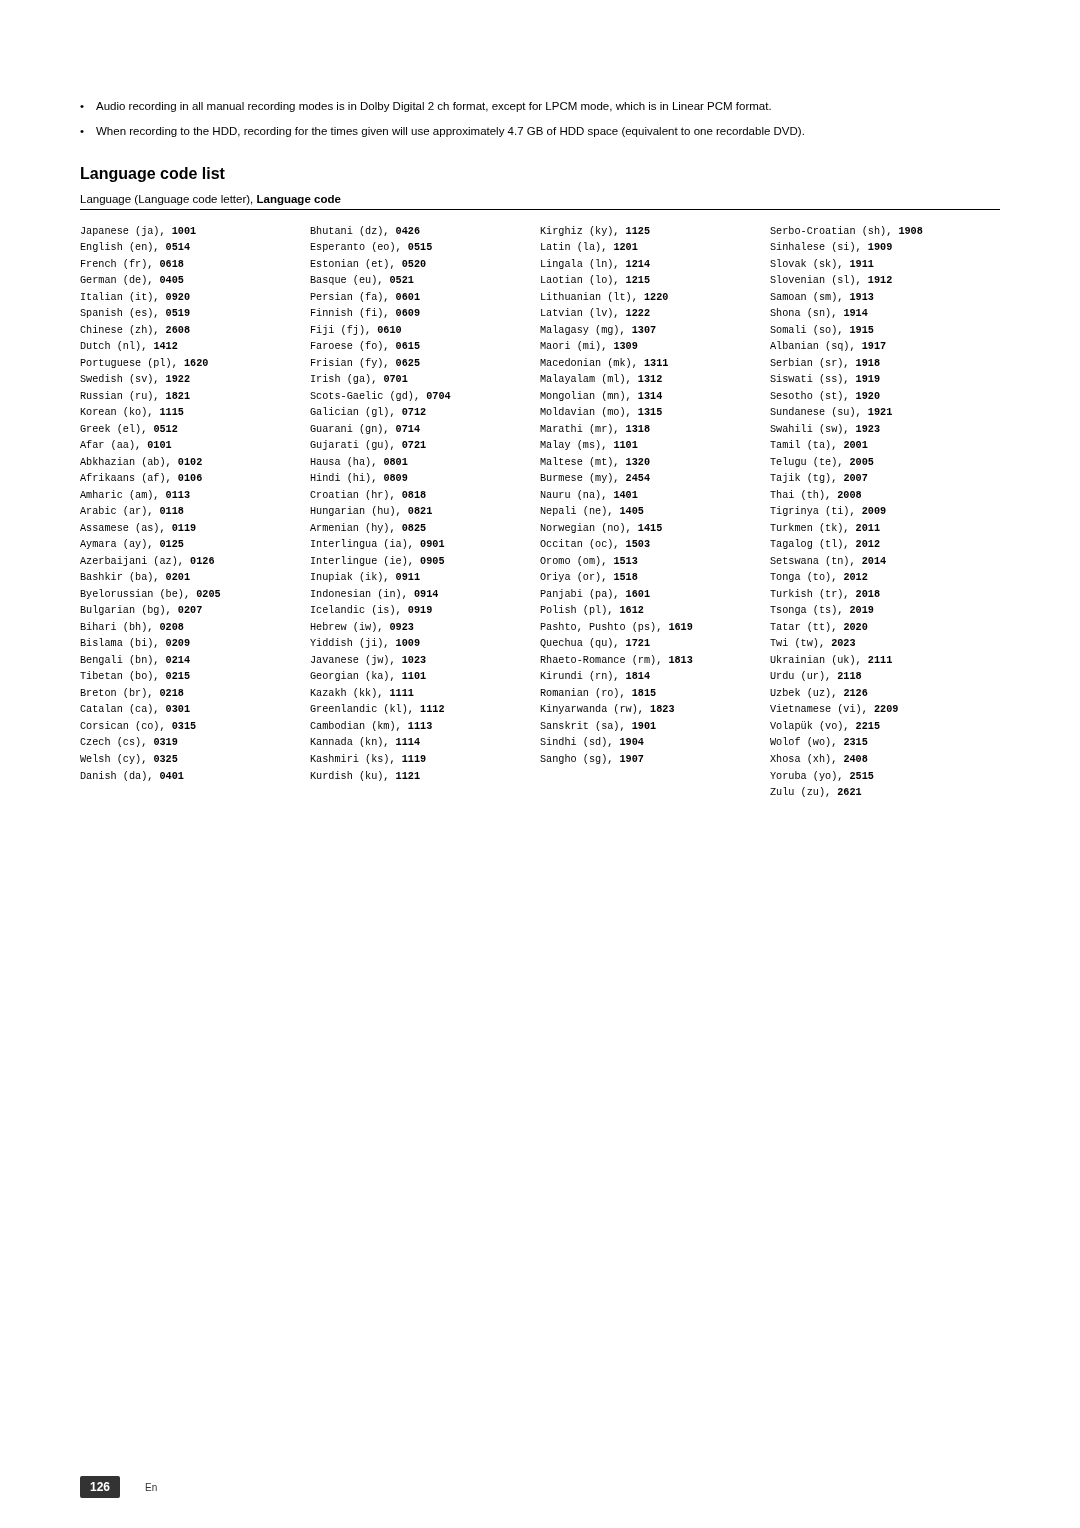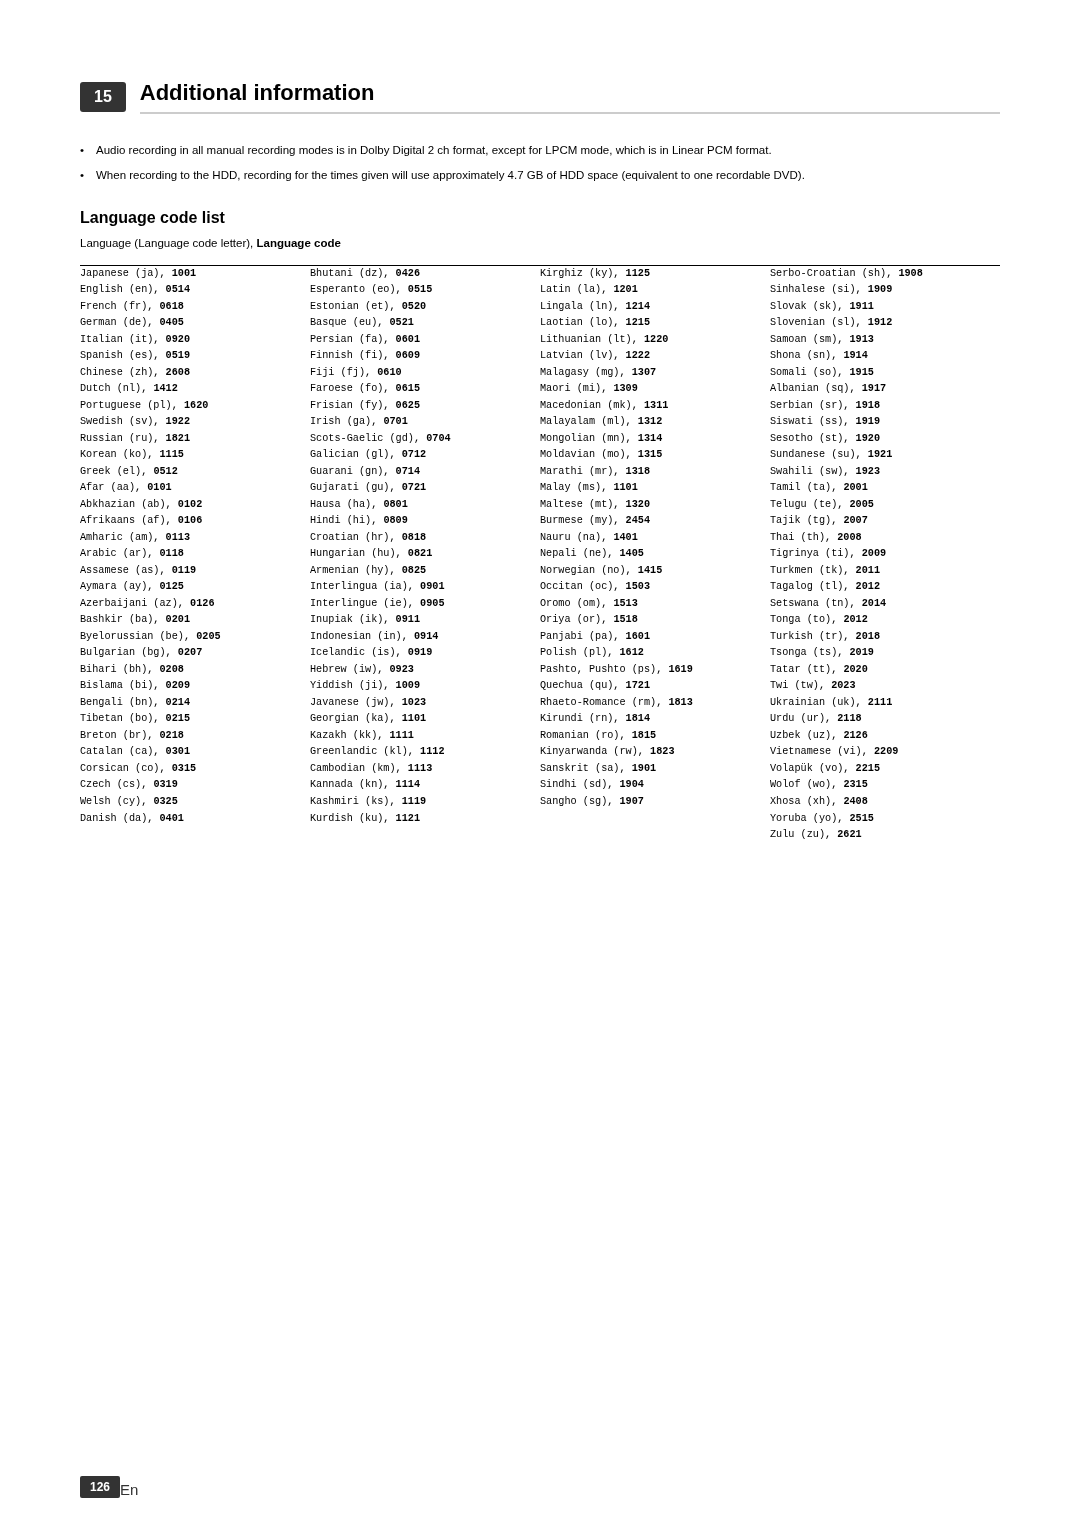--- a/index.html
+++ b/index.html
@@ -59,23 +59,23 @@
       left: 0;
     }
     .lang-section-title {
       font-size: 16px;
       font-weight: bold;
       margin-bottom: 10px;
       margin-top: 10px;
     }
     .lang-header {
       font-size: 11.5px;
-      margin-bottom: 0;
+      margin-bottom: 14px;
       border-bottom: 1px solid #000;
-      padding-bottom: 16px;
+      padding-bottom: 4px;
     }
     .lang-header span {
       font-weight: bold;
     }
     .lang-columns {
       display: flex;
       gap: 0;
       font-family: Liberation Mono, monospace;
     }
     .lang-col {
@@ -89,45 +89,41 @@
       white-space: nowrap;
     }
     .lang-col p b {
       font-weight: bold;
     }
     .page-footer {
       position: absolute;
       bottom: 30px;
       left: 80px;
       display: flex;
-      align-items: flex-end;
-      gap: 0;
+      align-items: center;
+      gap: 25px;
     }
     .page-num-box {
       background: #333;
       color: #fff;
       font-size: 12px;
       font-weight: bold;
       padding: 4px 10px;
       border-radius: 2px;
     }
     .page-en {
-      font-size: 15px;
+      font-size: 10px;
       color: #333;
     }
   </style>
 </head>
 <body>
 
 <div class="page">
 
-  <div class="section-header">
-    <div class="section-number">15</div>
-    <div class="section-title">Additional information</div>
-  </div>
 
   <ul class="bullet-list">
     <li>Audio recording in all manual recording modes is in Dolby Digital 2 ch format, except for LPCM mode, which is in Linear PCM format.</li>
     <li>When recording to the HDD, recording for the times given will use approximately 4.7 GB of HDD space (equivalent to one recordable DVD).</li>
   </ul>
 
   <div class="lang-section-title">Language code list</div>
 
   <div class="lang-header">
     Language (Language code letter), <span>Language code</span>

